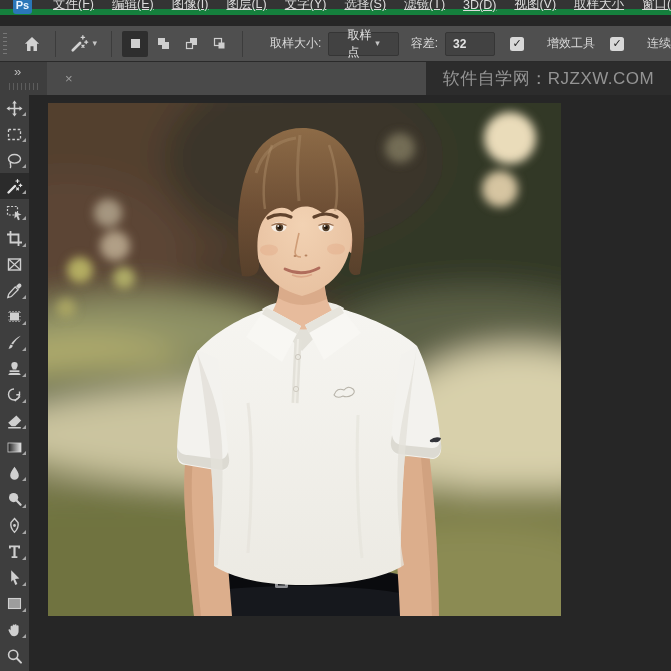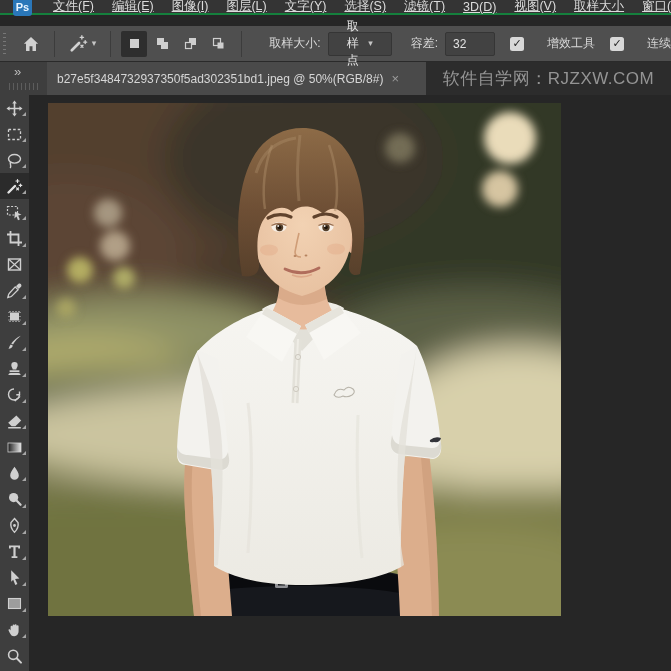--- a/index.html
+++ b/index.html
@@ -5,21 +5,21 @@
   html,body{margin:0;padding:0;}
   body{
     width:671px;height:671px;position:relative;overflow:hidden;
     background:#262626;
     font-family:"Liberation Sans","DejaVu Sans",sans-serif;
     -webkit-font-smoothing:antialiased;
     user-select:none;
   }
   
   .menu-bar{position:absolute;top:0;left:0;width:671px;height:15px;background:#343434;
-    border-bottom:2px solid #15803d;display:flex;align-items:center;box-sizing:border-box;z-index:10;}
+    border-bottom:6px solid #15803d;display:flex;align-items:center;box-sizing:border-box;z-index:10;}
   .ps-logo{width:19px;height:19px;margin:0 12px 0 13px;background:#2a77b9;border-radius:3px;
     color:#eaf5ff;font-size:11px;font-weight:bold;display:flex;align-items:center;justify-content:center;flex:0 0 auto;}
   .menu-item{color:#dcdcdc;font-size:12.5px;padding:0 9px;height:100%;display:flex;align-items:center;white-space:nowrap;cursor:default;text-decoration:underline;}
   
   .options-bar{position:absolute;top:26px;left:0;width:671px;height:36px;background:#4f4f4f;
     border-bottom:1px solid #2a2a2a;display:flex;align-items:center;box-sizing:border-box;z-index:10;}
   .obar-grip{width:5px;height:22px;margin-left:3px;
     background:repeating-linear-gradient(to bottom,#777 0 1.5px,transparent 1.5px 4px);}
   .tool-btn{display:flex;align-items:center;justify-content:center;height:28px;padding:0 4px;}
   .home-btn{margin-left:12px;}
@@ -28,21 +28,21 @@
   .chev{color:#c5c5c5;font-size:9px;line-height:1;}
   .mode-group{display:flex;gap:2px;}
   .mode-btn{width:26px;height:26px;display:flex;align-items:center;justify-content:center;border-radius:2px;}
   .mode-btn.active{background:#2e2e2e;}
   .obar-label{color:#d9d9d9;font-size:12px;margin-left:17px;white-space:nowrap;}
   .dropdown{width:84px;height:24px;background:#424242;border:1px solid #353535;border-radius:2px;
     margin-left:7px;display:flex;align-items:center;justify-content:space-between;padding:0 18px;
     color:#e3e3e3;font-size:12px;box-sizing:border-box;}
   .tol-input{width:50px;height:24px;background:#424242;border:1px solid #353535;border-radius:2px;
     margin-left:7px;color:#e3e3e3;font-size:12px;padding:0 7px;box-sizing:border-box;outline:none;
-    font-family:"Liberation Sans",sans-serif;}
+    font-family:"Liberation Sans",sans-serif;font-weight:bold;}
   .check-wrap{display:flex;align-items:center;margin-left:15px;}
   .checkbox{width:14px;height:14px;background:#d8d8d8;border-radius:2.5px;color:#1d1d1d;
     font-size:11px;font-weight:bold;display:flex;align-items:center;justify-content:center;margin-right:6px;}
   
   .tools-header{position:absolute;top:62px;left:0;width:47px;height:33px;background:#3e3e3e;z-index:9;}
   .collapse-chev{position:absolute;top:2px;left:14px;color:#bdbdbd;font-size:13px;letter-spacing:-1px;}
   .panel-grip{position:absolute;top:21px;left:9px;width:30px;height:7px;
     background:repeating-linear-gradient(to right,#5d5d5d 0 1.5px,transparent 1.5px 4px);}
   .tab-strip{position:absolute;top:62px;left:47px;width:624px;height:33px;background:#2c2c2c;display:flex;z-index:9;}
   .doc-tab{width:379px;height:33px;background:#4a4a4a;display:flex;align-items:center;
@@ -130,41 +130,40 @@
   </div>
 
   <div class="sep"></div>
 
   <span class="obar-label">取样大小:</span>
   <div class="dropdown">
     <span>取样点</span>
     <span class="chev">▾</span>
   </div>
 
-  <span class="obar-label" style="margin-left:19px;text-align:right;">容差:</span>
+  <span class="obar-label" style="margin-left:12px;text-align:right;">容差:</span>
   <input class="tol-input" type="text" value="32" style="">
 
   <div class="check-wrap">
     <span class="checkbox">✓</span>
     <span class="obar-label">增效工具</span>
   </div>
 
   <div class="check-wrap">
     <span class="checkbox">✓</span>
     <span class="obar-label">连续</span>
   </div>
 </div>
 
 <div class="tools-header">
   <div class="collapse-chev">»</div>
   <div class="panel-grip"></div>
 </div>
 <div class="tab-strip">
   <div class="doc-tab">
-    <span class="doc-tab-title">b27e5f3484732937350f5ad302351bd1.jpeg @ 50%(RGB/8#)</span>
     <span class="tab-close">×</span>
   </div>
   <div class="watermark">软件自学网：RJZXW.COM</div>
 </div>
 
 <div class="toolbar">
 
   <div class="tool">
     <svg class="icon" width="17" height="17" viewBox="0 0 17 17">
       <path d="M8.5 0.5 L10.8 3.6 H9.3 V7.7 H13.4 V6.2 L16.5 8.5 L13.4 10.8 V9.3 H9.3 V13.4 H10.8 L8.5 16.5 L6.2 13.4 H7.7 V9.3 H3.6 V10.8 L0.5 8.5 L3.6 6.2 V7.7 H7.7 V3.6 H6.2 Z" fill="#cfcfcf"></path>

